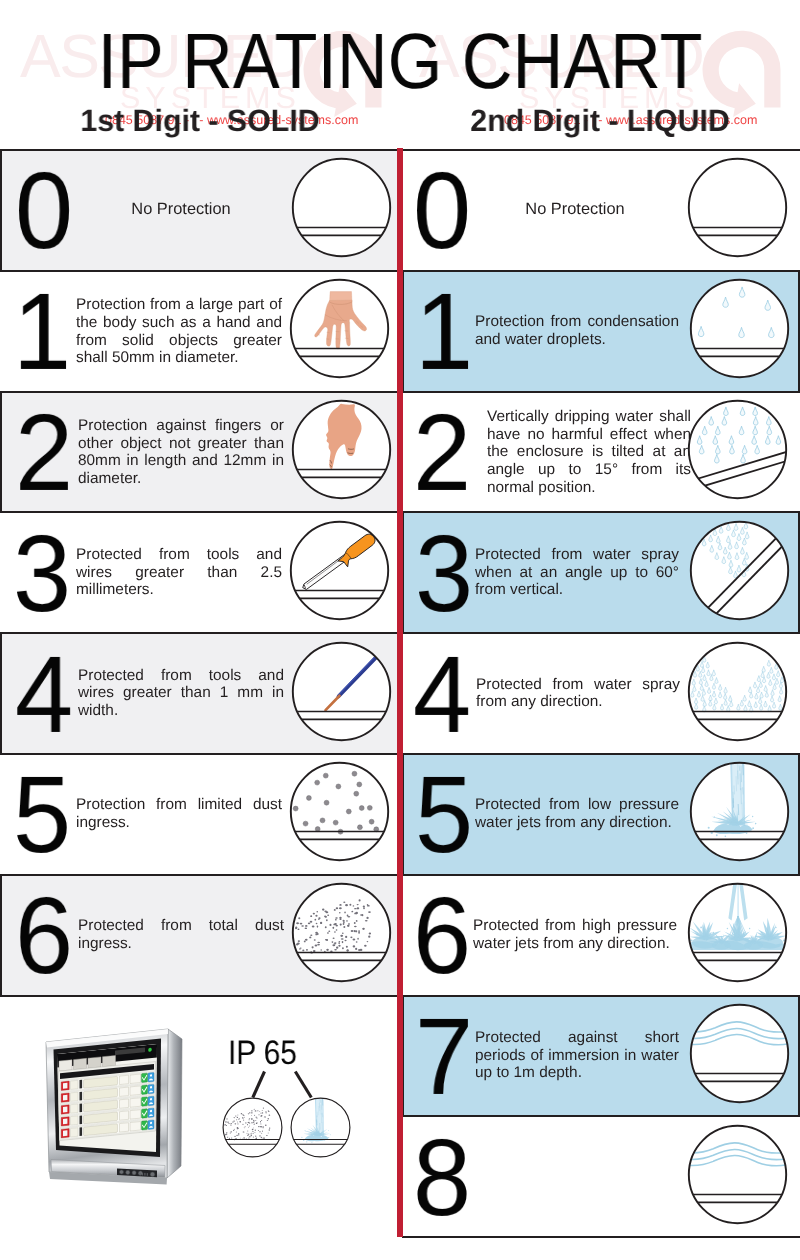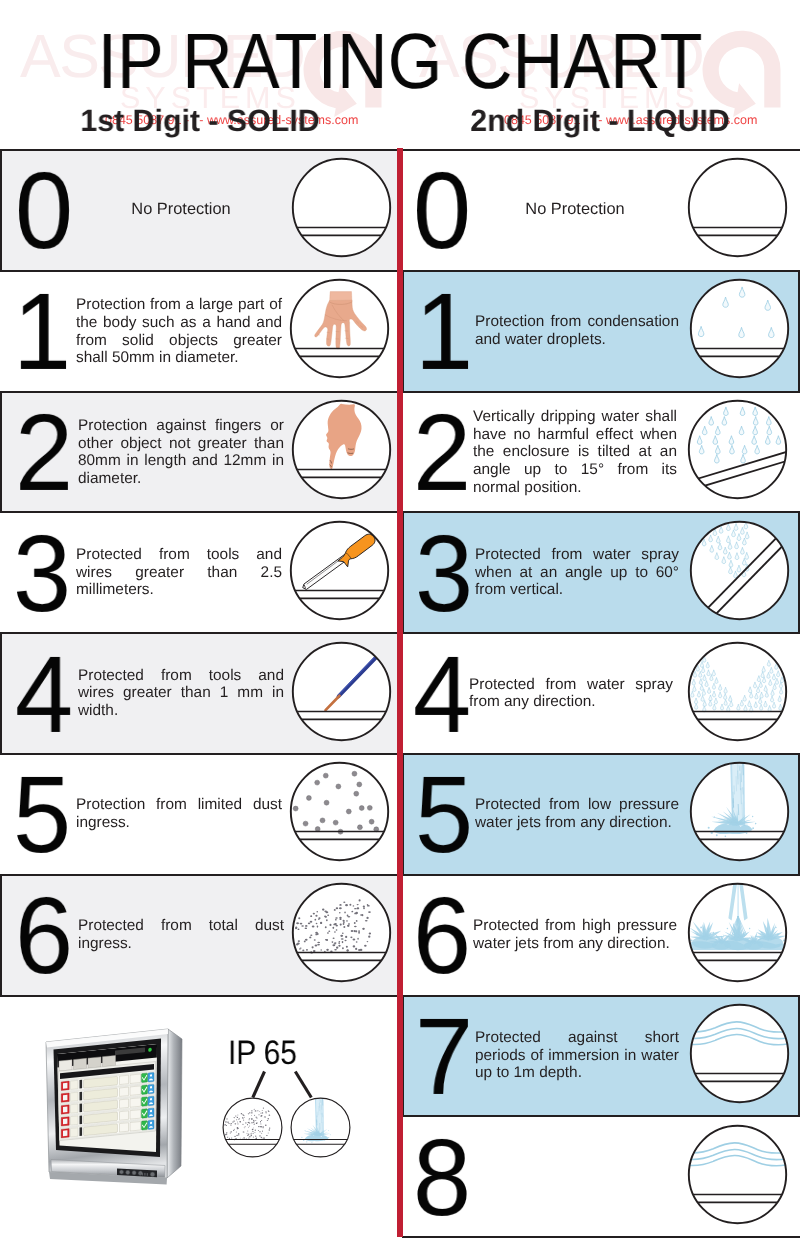--- a/index.html
+++ b/index.html
@@ -426,21 +426,21 @@
               <path d="M 52.00 48.84 C 52.76 52.52 54.70 54.50 54.70 56.29 C 54.70 58.28 53.40 58.97 52.00 58.97 C 50.60 58.97 49.30 58.28 49.30 56.29 C 49.30 54.50 51.24 52.52 52.00 48.84 Z" fill="#f2f9fc" stroke="#9fcfe4" stroke-width="0.85"></path>
               <path d="M 81.50 48.84 C 82.26 52.52 84.20 54.50 84.20 56.29 C 84.20 58.28 82.90 58.97 81.50 58.97 C 80.10 58.97 78.80 58.28 78.80 56.29 C 78.80 54.50 80.74 52.52 81.50 48.84 Z" fill="#f2f9fc" stroke="#9fcfe4" stroke-width="0.85"></path>
               <line x1="0" y1="69.8" x2="100" y2="69.8" stroke="#231f20" stroke-width="1.7"></line>
               <line x1="0" y1="77.5" x2="100" y2="77.5" stroke="#231f20" stroke-width="1.7"></line>
             </g>
             <circle cx="50" cy="50" r="48.2" fill="none" stroke="#231f20" stroke-width="1.9"></circle>
           </svg></div>
       </div>
       <div class="row plain">
         <div class="digit" style="left:5px;width:68px">2</div>
-        <div class="desc" style="left:71px;width:204px">Vertically dripping water shall have no harmful effect when the enclosure is tilted at an angle up to 15° from its normal position.</div>
+        <div class="desc" style="left:85px;width:204px">Vertically dripping water shall have no harmful effect when the enclosure is tilted at an angle up to 15° from its normal position.</div>
         <div class="iconcell" style="left:285px"><svg class="ic" width="101" height="101" viewBox="0 0 100 100">
             <defs>
               <clipPath id="clip_r_2">
                 <circle cx="50" cy="50" r="48.2"></circle>
               </clipPath>
             </defs>
             <circle cx="50" cy="50" r="48.2" fill="#ffffff"></circle>
             <g clip-path="url(#clip_r_2)">
               <path d="M 38.50 7.87 C 39.13 10.93 40.75 12.59 40.75 14.08 C 40.75 15.73 39.67 16.31 38.50 16.31 C 37.33 16.31 36.25 15.73 36.25 14.08 C 36.25 12.59 37.87 10.93 38.50 7.87 Z" fill="#f2f9fc" stroke="#9fcfe4" stroke-width="0.85"></path>
               <path d="M 55.00 7.87 C 55.63 10.93 57.25 12.59 57.25 14.08 C 57.25 15.73 56.17 16.31 55.00 16.31 C 53.83 16.31 52.75 15.73 52.75 14.08 C 52.75 12.59 54.37 10.93 55.00 7.87 Z" fill="#f2f9fc" stroke="#9fcfe4" stroke-width="0.85"></path>
@@ -517,21 +517,21 @@
               <path d="M 57.44 43.73 C 57.95 46.18 59.24 47.50 59.24 48.70 C 59.24 50.02 58.38 50.48 57.44 50.48 C 56.51 50.48 55.64 50.02 55.64 48.70 C 55.64 47.50 56.94 46.18 57.44 43.73 Z" fill="#f2f9fc" stroke="#9fcfe4" stroke-width="0.62"></path>
               <path d="M 57.54 11.76 C 58.04 14.21 59.34 15.54 59.34 16.73 C 59.34 18.06 58.48 18.52 57.54 18.52 C 56.60 18.52 55.74 18.06 55.74 16.73 C 55.74 15.54 57.04 14.21 57.54 11.76 Z" fill="#f2f9fc" stroke="#9fcfe4" stroke-width="0.62"></path>
               <line x1="6" y1="100" x2="96" y2="8" stroke="#231f20" stroke-width="1.85"></line>
               <line x1="16" y1="104" x2="106" y2="12" stroke="#231f20" stroke-width="1.85"></line>
             </g>
             <circle cx="50" cy="50" r="48.2" fill="none" stroke="#231f20" stroke-width="1.9"></circle>
           </svg></div>
       </div>
       <div class="row plain">
         <div class="digit" style="left:5px;width:68px">4</div>
-        <div class="desc" style="left:67px;width:204px">Protected from water spray from any direction.</div>
+        <div class="desc" style="left:74px;width:204px">Protected from water spray from any direction.</div>
         <div class="iconcell" style="left:285px"><svg class="ic" width="101" height="101" viewBox="0 0 100 100">
             <defs>
               <clipPath id="clip_r_4">
                 <circle cx="50" cy="50" r="48.2"></circle>
               </clipPath>
             </defs>
             <circle cx="50" cy="50" r="48.2" fill="#ffffff"></circle>
             <g clip-path="url(#clip_r_4)">
               <path d="M 70.44 45.29 C 70.87 47.40 71.99 48.55 71.99 49.57 C 71.99 50.71 71.24 51.11 70.44 51.11 C 69.63 51.11 68.89 50.71 68.89 49.57 C 68.89 48.55 70.00 47.40 70.44 45.29 Z" fill="#f2f9fc" stroke="#9fcfe4" stroke-width="0.55"></path>
               <path d="M 79.02 49.79 C 79.45 51.90 80.57 53.04 80.57 54.07 C 80.57 55.21 79.82 55.61 79.02 55.61 C 78.21 55.61 77.47 55.21 77.47 54.07 C 77.47 53.04 78.58 51.90 79.02 49.79 Z" fill="#f2f9fc" stroke="#9fcfe4" stroke-width="0.55"></path>

